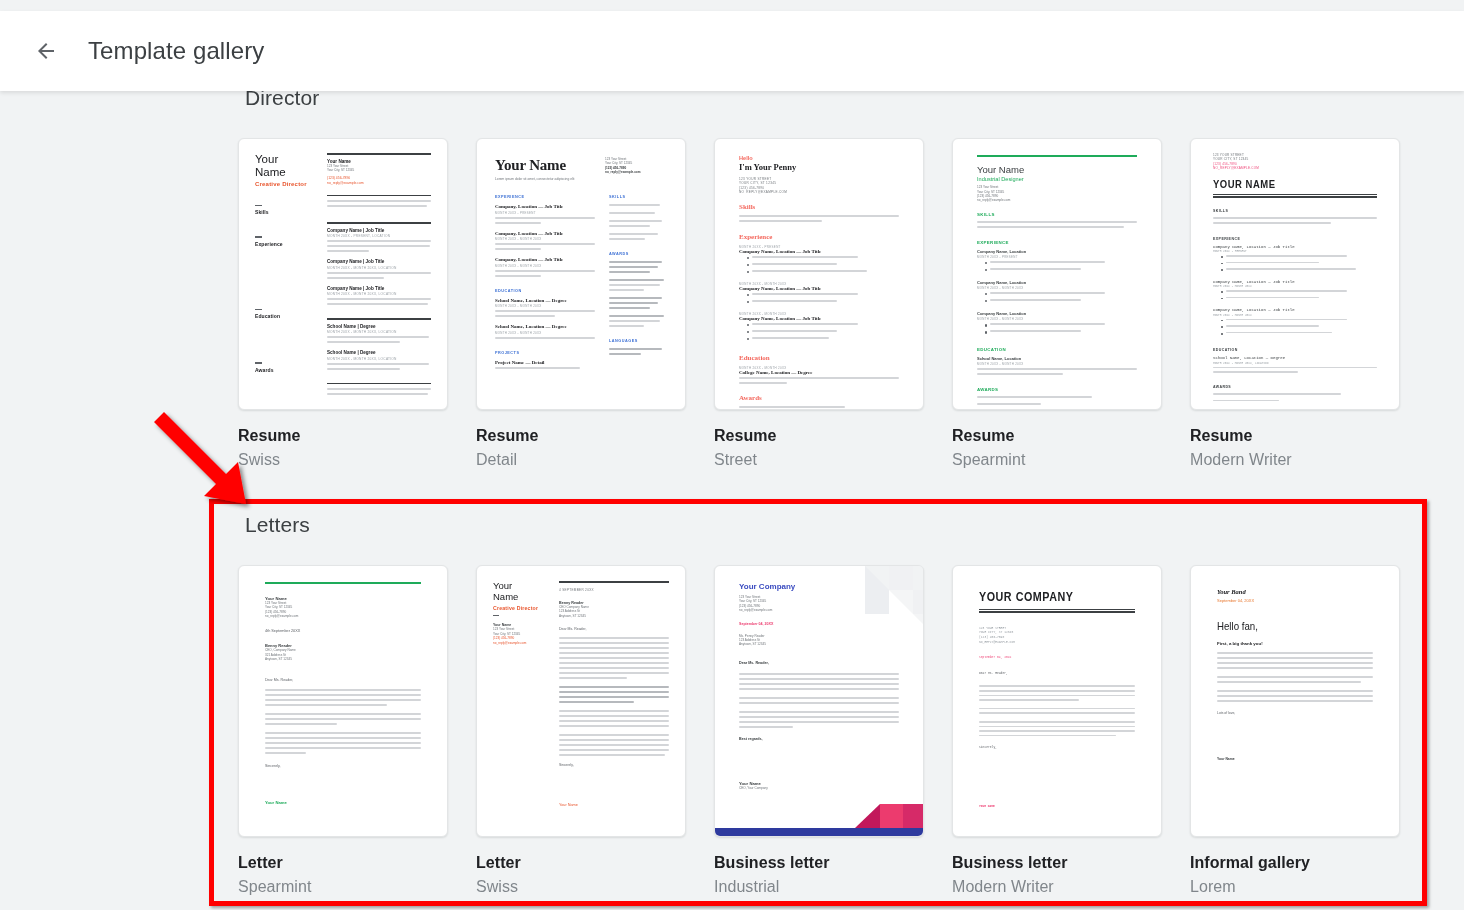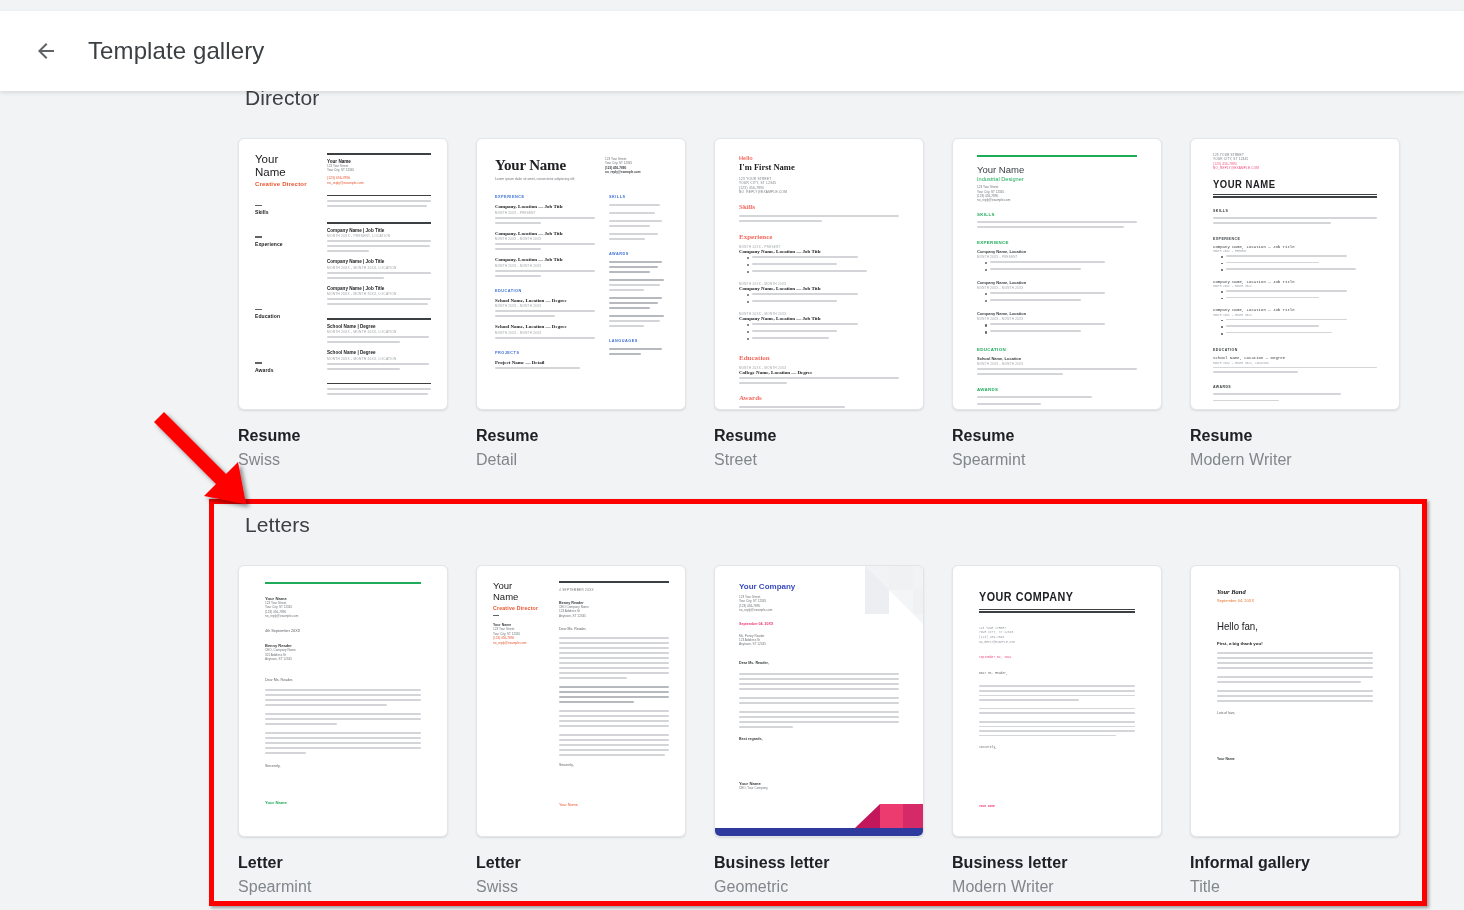--- a/index.html
+++ b/index.html
@@ -373,21 +373,21 @@
             </div>
           </div>
           <div class="tpl-name">Resume</div>
           <div class="tpl-variant">Detail</div>
         </div>
 
         <div class="tpl">
           <div class="thumb">
             <div class="pg" style="padding:16px 24px;">
               <div class="cr-hi">Hello</div>
-              <div class="cr-name">I'm First Name</div>
+              <div class="cr-name">I'm Your Penny</div>
               <div style="height:5px"></div>
               <div class="tiny" style="letter-spacing:.3px">123 YOUR STREET</div>
               <div class="tiny" style="letter-spacing:.3px">YOUR CITY, ST 12345</div>
               <div class="tiny" style="letter-spacing:.3px">(123) 456-7890</div>
               <div class="tiny" style="letter-spacing:.3px">NO_REPLY@EXAMPLE.COM</div>
 
               <div style="height:8px"></div>
               <div class="cr-sec">Skills</div>
               <div style="height:4px"></div>
               <div class="ln" style="width:100%"></div>
@@ -849,21 +849,21 @@
                   <div class="ln" style="width:34%"></div>
                 </div>
               <div style="height:2px"></div>
               <div style="font-size:3.7px;font-weight:700;color:#3c4043">Best regards,</div>
               <div style="height:40px"></div>
               <div class="gm-sig">Your Name</div>
               <div class="tiny">CEO, Your Company</div>
             </div>
           </div>
           <div class="tpl-name">Business letter</div>
-          <div class="tpl-variant">Geometric</div>
+          <div class="tpl-variant">Industrial</div>
         </div>
 
         <div class="tpl">
           <div class="thumb">
             <div class="pg" style="padding:18px 26px;">
               <div style="height:6px"></div>
               <div class="mw-name" style="font-size:12.5px">YOUR COMPANY</div>
               <div class="mw-rule2" style="margin-top:5px"></div>
               <div style="height:1.5px;background:#3c4043;margin-top:1px"></div>
               <div style="height:14px"></div>
@@ -928,21 +928,21 @@
                   <div class="ln" style="width:100%"></div>
                   <div class="ln" style="width:100%"></div>
                 </div>
               <div style="height:2px"></div>
               <div style="font-size:3.4px;color:#5f6368">Lots of love,</div>
               <div style="height:42px"></div>
               <div style="font-size:3.4px;font-weight:700;color:#3c4043">Your Name</div>
             </div>
           </div>
           <div class="tpl-name">Informal gallery</div>
-          <div class="tpl-variant">Title</div>
+          <div class="tpl-variant">Lorem</div>
         </div>
 
       </div>
     </div>
 
   </div>
 
   <div class="redbox"></div>
 
   <svg class="arrow" viewBox="0 0 140 120">

